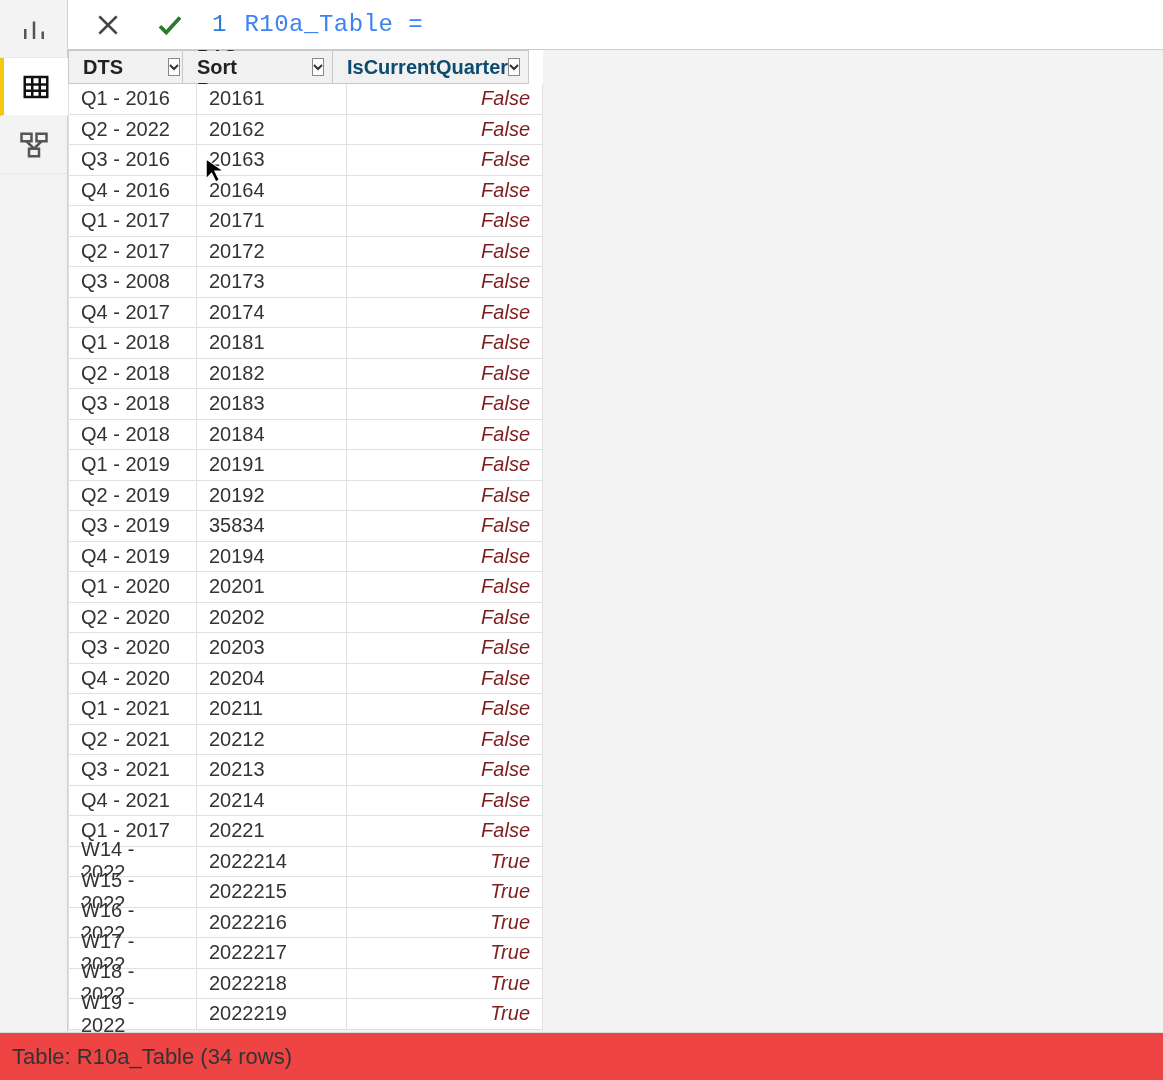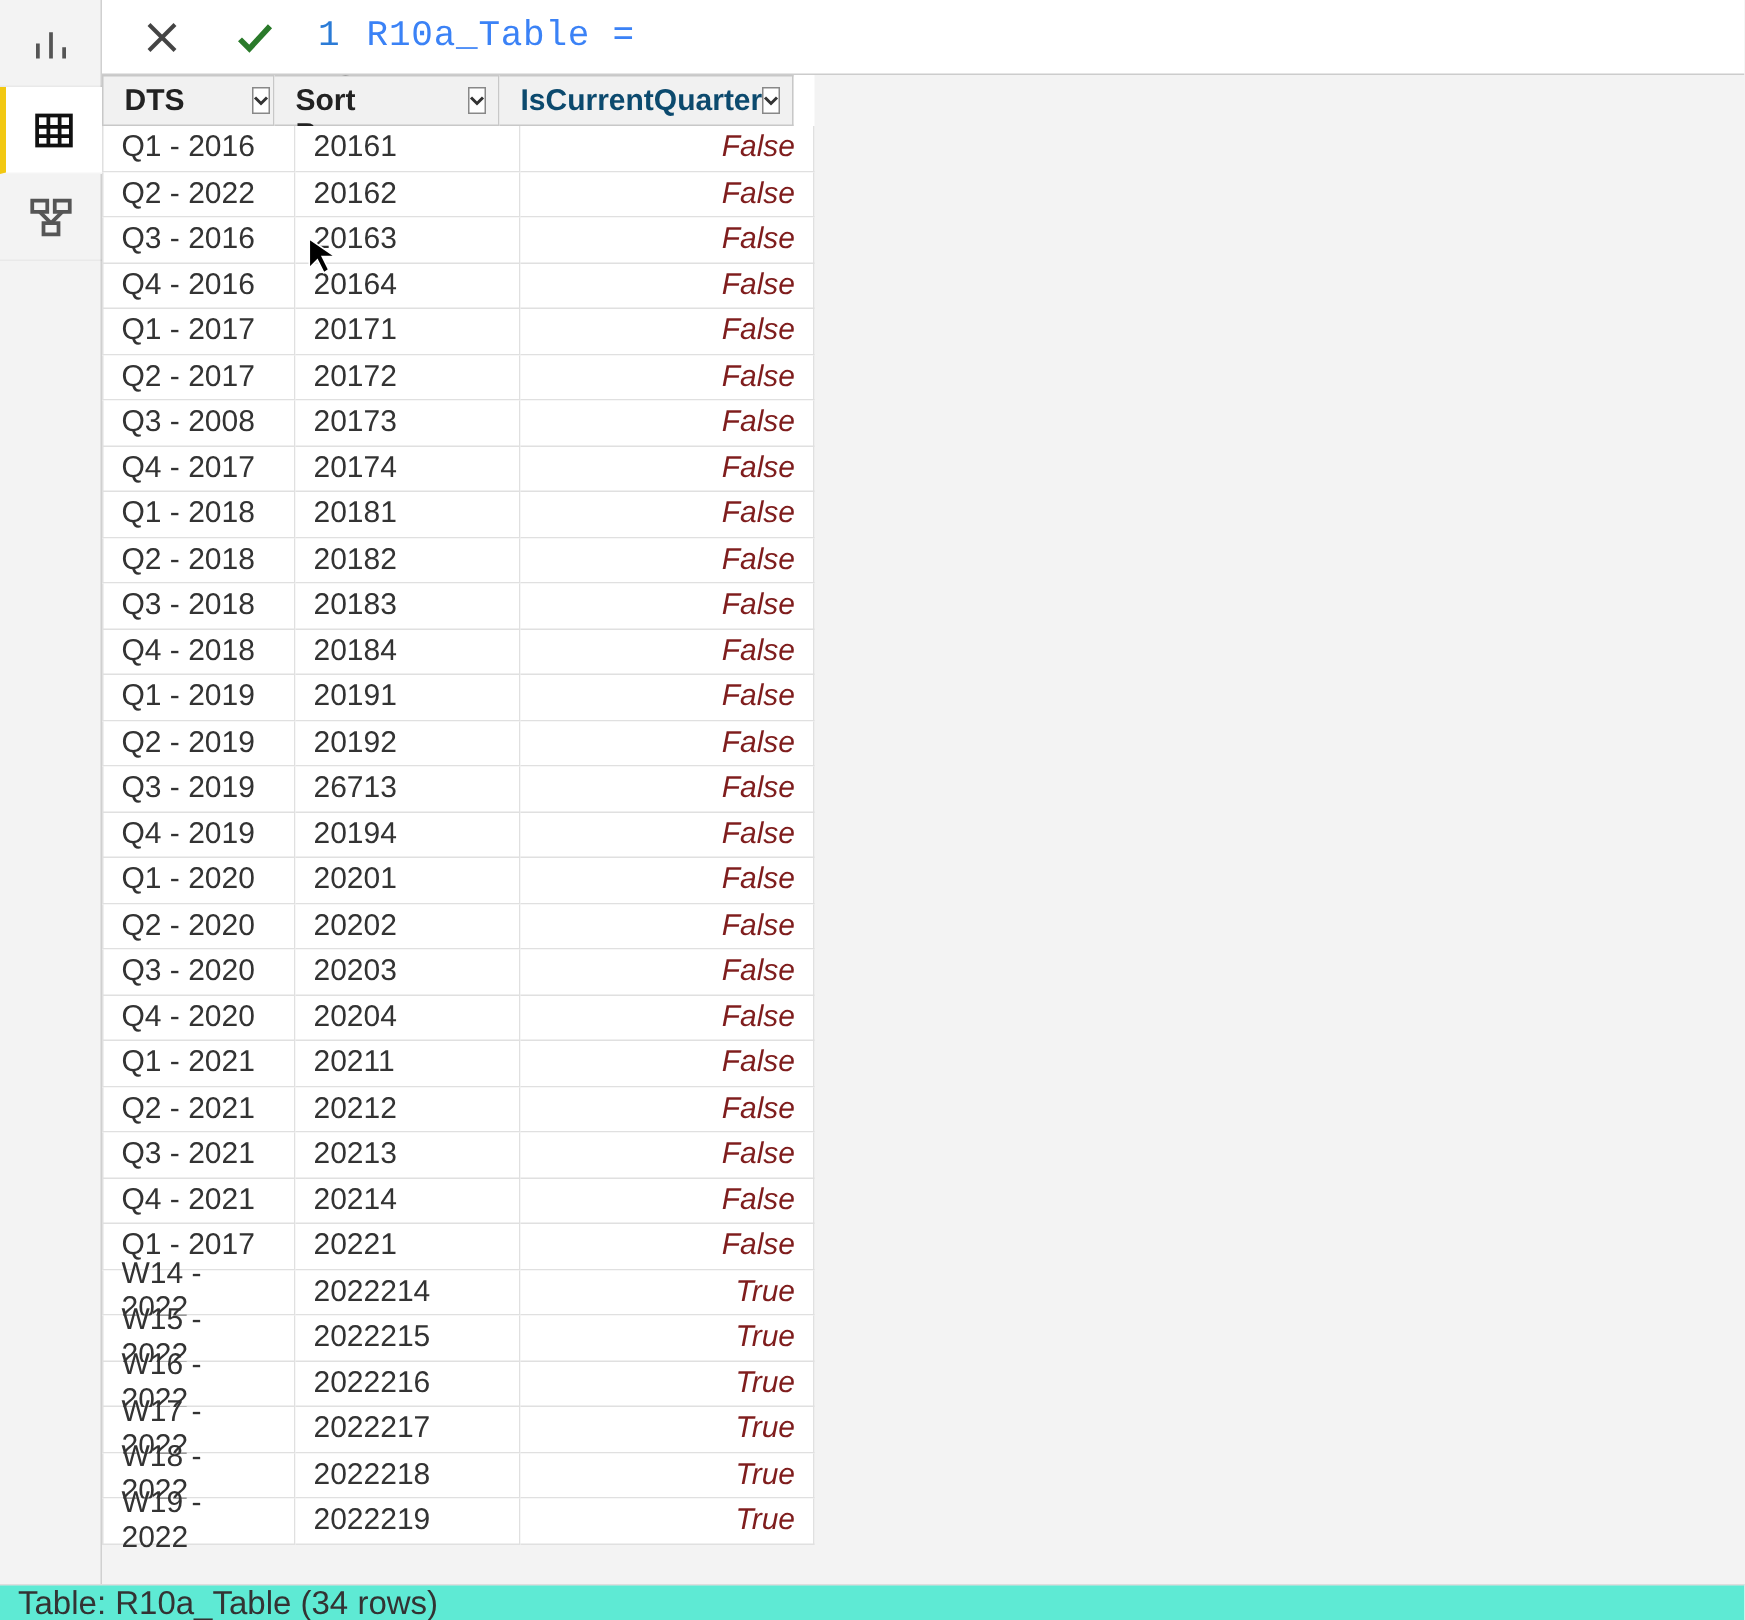--- a/index.html
+++ b/index.html
@@ -111,22 +111,22 @@
   .data-cell:first-child { border-left: 1px solid #e0e0e0; }
   .col-dts   { width: 129px; justify-content: flex-start; }
   .col-sort  { width: 150px; justify-content: flex-start; }
   .col-icq   { width: 196px; justify-content: flex-end; font-style: italic; color:#7f1d1d; }
   .hdr-cell.col-dts   { width: 115px; }
   .hdr-cell.col-sort  { width: 150px; gap: 44px; }
   .hdr-cell.col-icq   { width: 196px; justify-content: space-between; font-style: normal; color:#0c4a6e;}
   .status-bar {
     position: absolute;
     left: 0; bottom: 0; right: 0;
-    height: 24px;
-    background: #5eead4;
+    height: 48px;
+    background: #ef4444;
     border-top: 1px solid #ddd;
     display: flex; align-items: center;
     padding-left: 12px;
     font-size: 22px;
     color: #333;
   }
   .cursor {
     position: absolute;
     width: 26px; height: 30px;
     pointer-events: none;
@@ -277,21 +277,21 @@
           <div class="data-cell col-sort">20191</div>
           <div class="data-cell col-icq">False</div>
         </div>
         <div class="data-row">
           <div class="data-cell col-dts">Q2 - 2019</div>
           <div class="data-cell col-sort">20192</div>
           <div class="data-cell col-icq">False</div>
         </div>
         <div class="data-row">
           <div class="data-cell col-dts">Q3 - 2019</div>
-          <div class="data-cell col-sort">26713</div>
+          <div class="data-cell col-sort">35834</div>
           <div class="data-cell col-icq">False</div>
         </div>
         <div class="data-row">
           <div class="data-cell col-dts">Q4 - 2019</div>
           <div class="data-cell col-sort">20194</div>
           <div class="data-cell col-icq">False</div>
         </div>
         <div class="data-row">
           <div class="data-cell col-dts">Q1 - 2020</div>
           <div class="data-cell col-sort">20201</div>

